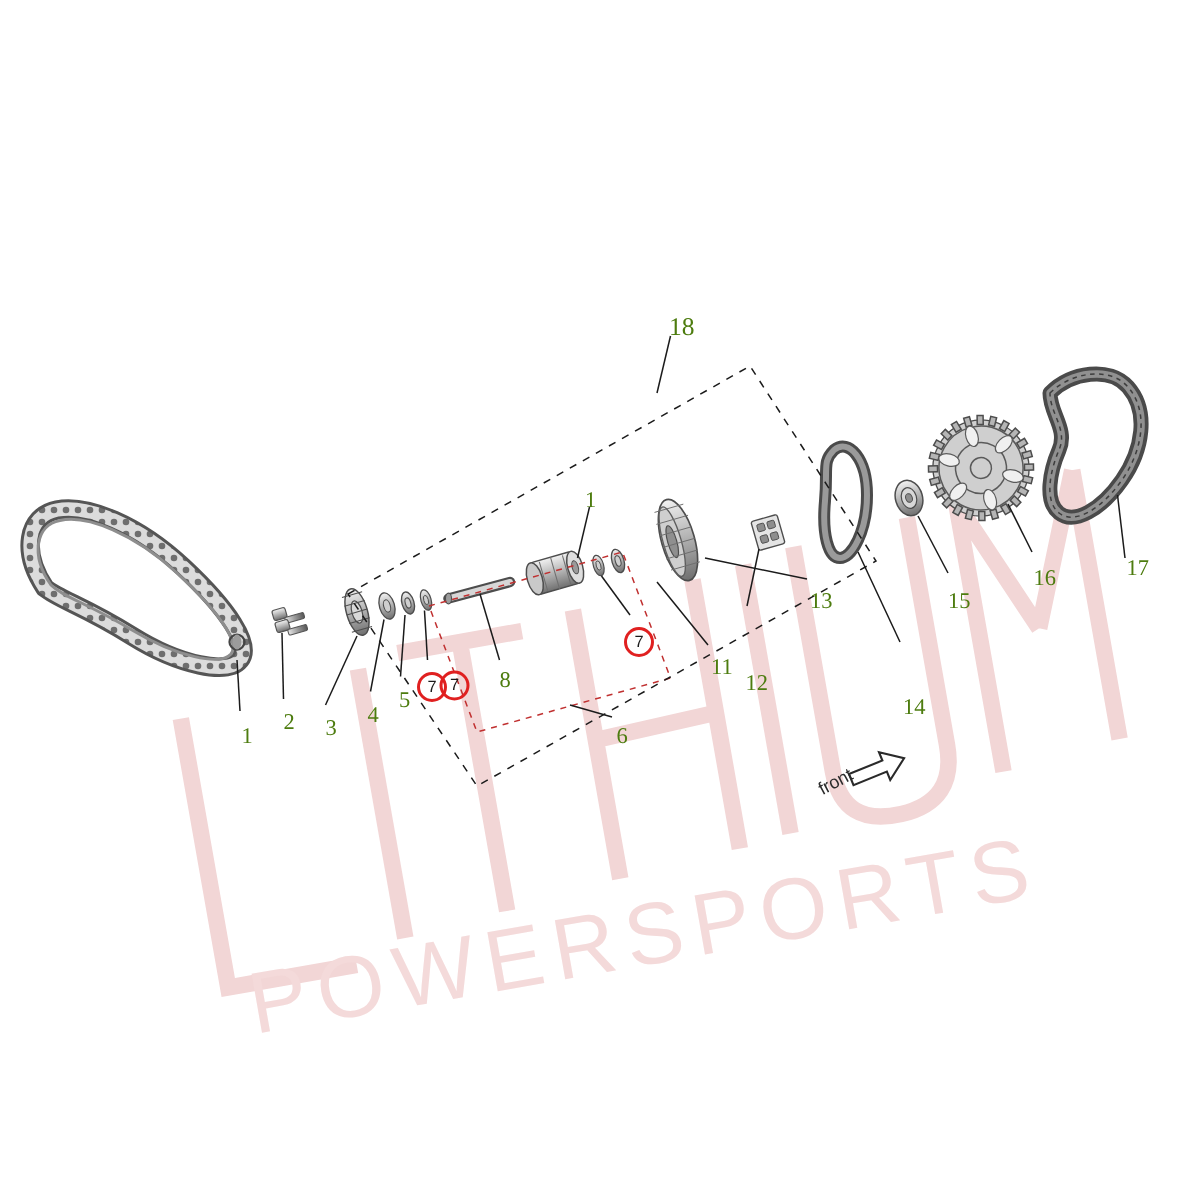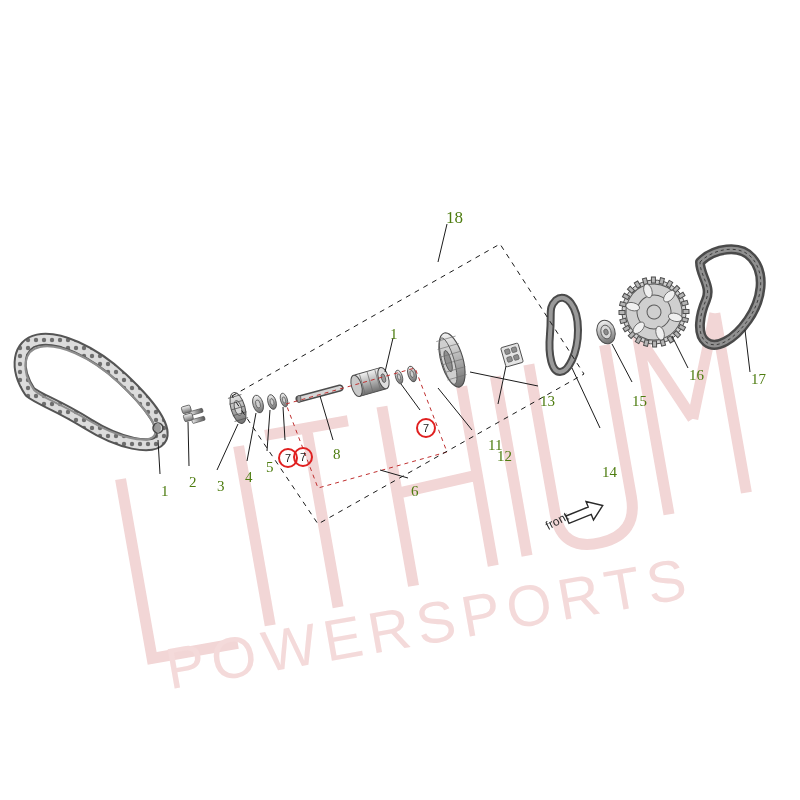--- a/index.html
+++ b/index.html
@@ -313,26 +313,26 @@
 
   <div id="callouts">
       <div class="callout" style="left: 161px; top: 484px;">1</div>
       <div class="callout" style="left: 189px; top: 475px;">2</div>
       <div class="callout" style="left: 217px; top: 479px;">3</div>
       <div class="callout" style="left: 245px; top: 470px;">4</div>
       <div class="callout" style="left: 266px; top: 460px;">5</div>
       <div class="callout" style="left: 411px; top: 484px;">6</div>
       <div class="callout" style="left: 333px; top: 447px;">8</div>
       <div class="callout" style="left: 390px; top: 327px;">1</div>
-      <div class="callout" style="left: 488px; top: 438px;">11</div>
+      <div class="callout" style="left: 474px; top: 438px;">11</div>
       <div class="callout" style="left: 497px; top: 413px; margin-top: 36px;">12</div>
       <div class="callout" style="left: 540px; top: 394px;">13</div>
       <div class="callout" style="left: 602px; top: 437px; margin-top: 28px;">14</div>
       <div class="callout" style="left: 632px; top: 394px;">15</div>
-      <div class="callout" style="left: 689px; top: 368px;">16</div>
+      <div class="callout" style="left: 689px; top: 379px;">16</div>
       <div class="callout" style="left: 751px; top: 372px;">17</div>
       <div class="callout big" style="left: 446px; top: 209px;">18</div>
     </div>
 
   <div id="circled-callouts">
       <div class="circled" style="left: 278px; top: 448px;">7</div>
       <div class="circled" style="left: 293px; top: 447px;">7</div>
       <div class="circled" style="left: 416px; top: 418px;">7</div>
     </div>
 

